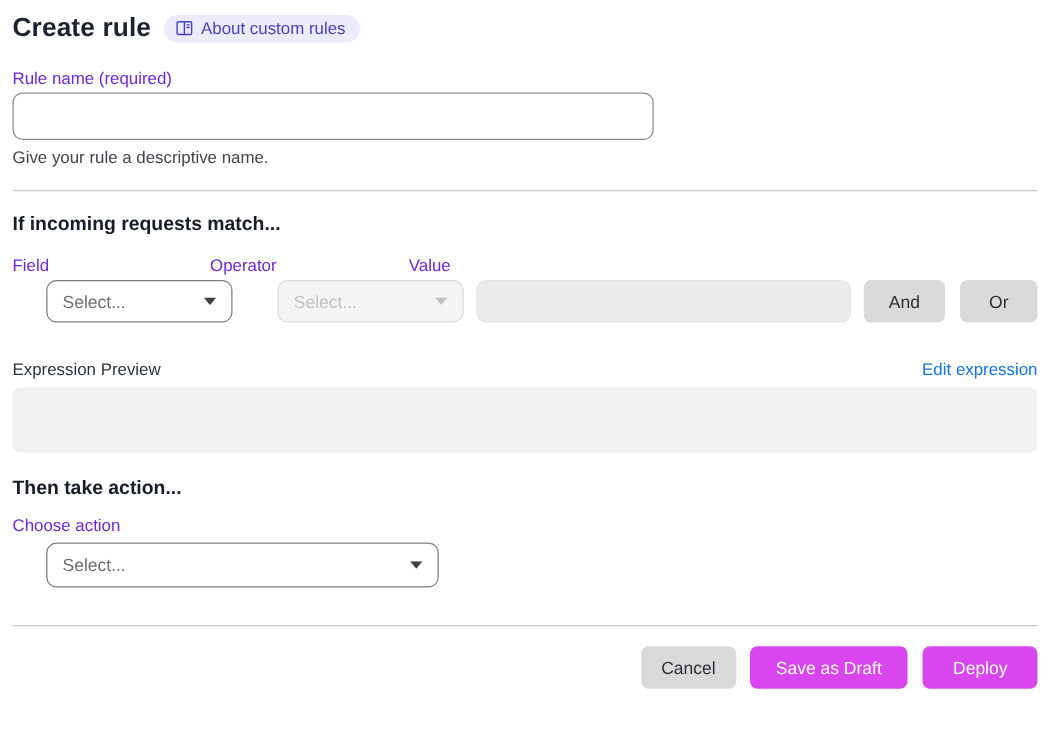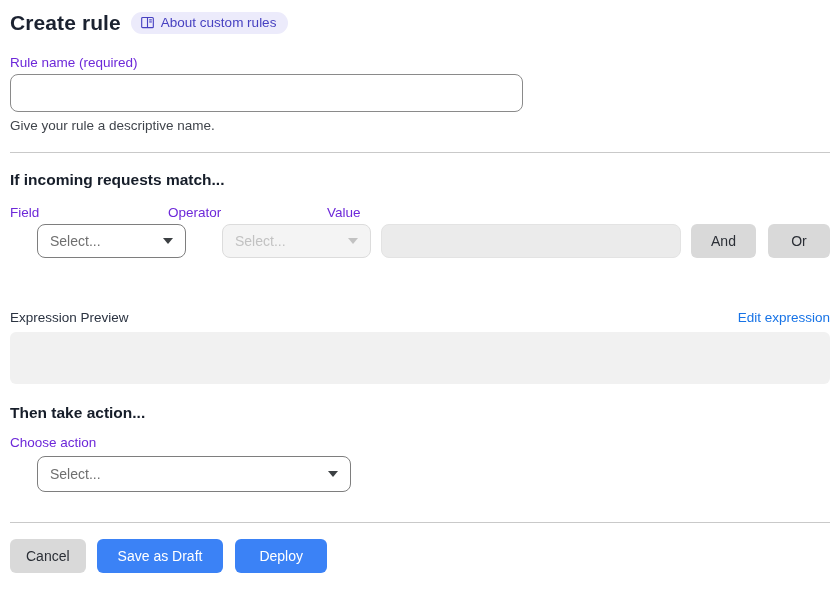--- a/index.html
+++ b/index.html
@@ -58,37 +58,37 @@
     background: #ebebeb; margin-right: 10px;
   }
   .chip-btn {
     height: 34px; border: none; border-radius: 6px; background: #d9d9d9;
     color: #2b2f36; font-size: 14px; cursor: pointer;
     font-family: "Liberation Sans", sans-serif;
   }
   .btn-and { width: 65px; margin-right: 12px; }
   .btn-or  { width: 62px; }
 
-  .expr-row { margin-top: 52px; display: flex; justify-content: space-between; align-items: center; }
+  .expr-row { margin-top: 30px; display: flex; justify-content: space-between; align-items: center; }
   .expr-label { font-size: 13.5px; color: #2b3341; }
   .link { font-size: 13.5px; color: #1773e6; cursor: pointer; text-decoration: none; }
   .expr-box { margin-top: 7px; height: 52px; background: #f1f1f1; border-radius: 6px; }
 
   .action-heading { margin-top: 20px; }
   .choose-label { margin-top: 13px; }
   .sel-action { margin-top: 6px; width: 314px; height: 36px; }
 
   .footer-divider { margin-top: 30px; }
-  .footer-row { margin-top: 16px; display: flex; justify-content: flex-start; align-items: center; gap: 11px; }
+  .footer-row { margin-top: 16px; display: flex; justify-content: flex-end; align-items: center; gap: 11px; }
   .btn {
     height: 34px; border: none; border-radius: 6px; font-size: 14px; cursor: pointer;
     font-family: "Liberation Sans", sans-serif;
   }
   .btn-cancel { background: #d9d9d9; color: #2b2f36; padding: 0 16px; }
-  .btn-primary { background: #3b82f6; color: #ffffff; }
+  .btn-primary { background: #d946ef; color: #ffffff; }
   .btn-save { padding: 0 21px; margin-right: 1px; }
   .btn-deploy { padding: 0 24px; }
 
   .caret { width: 10px; height: 6px; flex: none; }
 </style>
 </head>
 <body>
 
 <div class="page">
 

